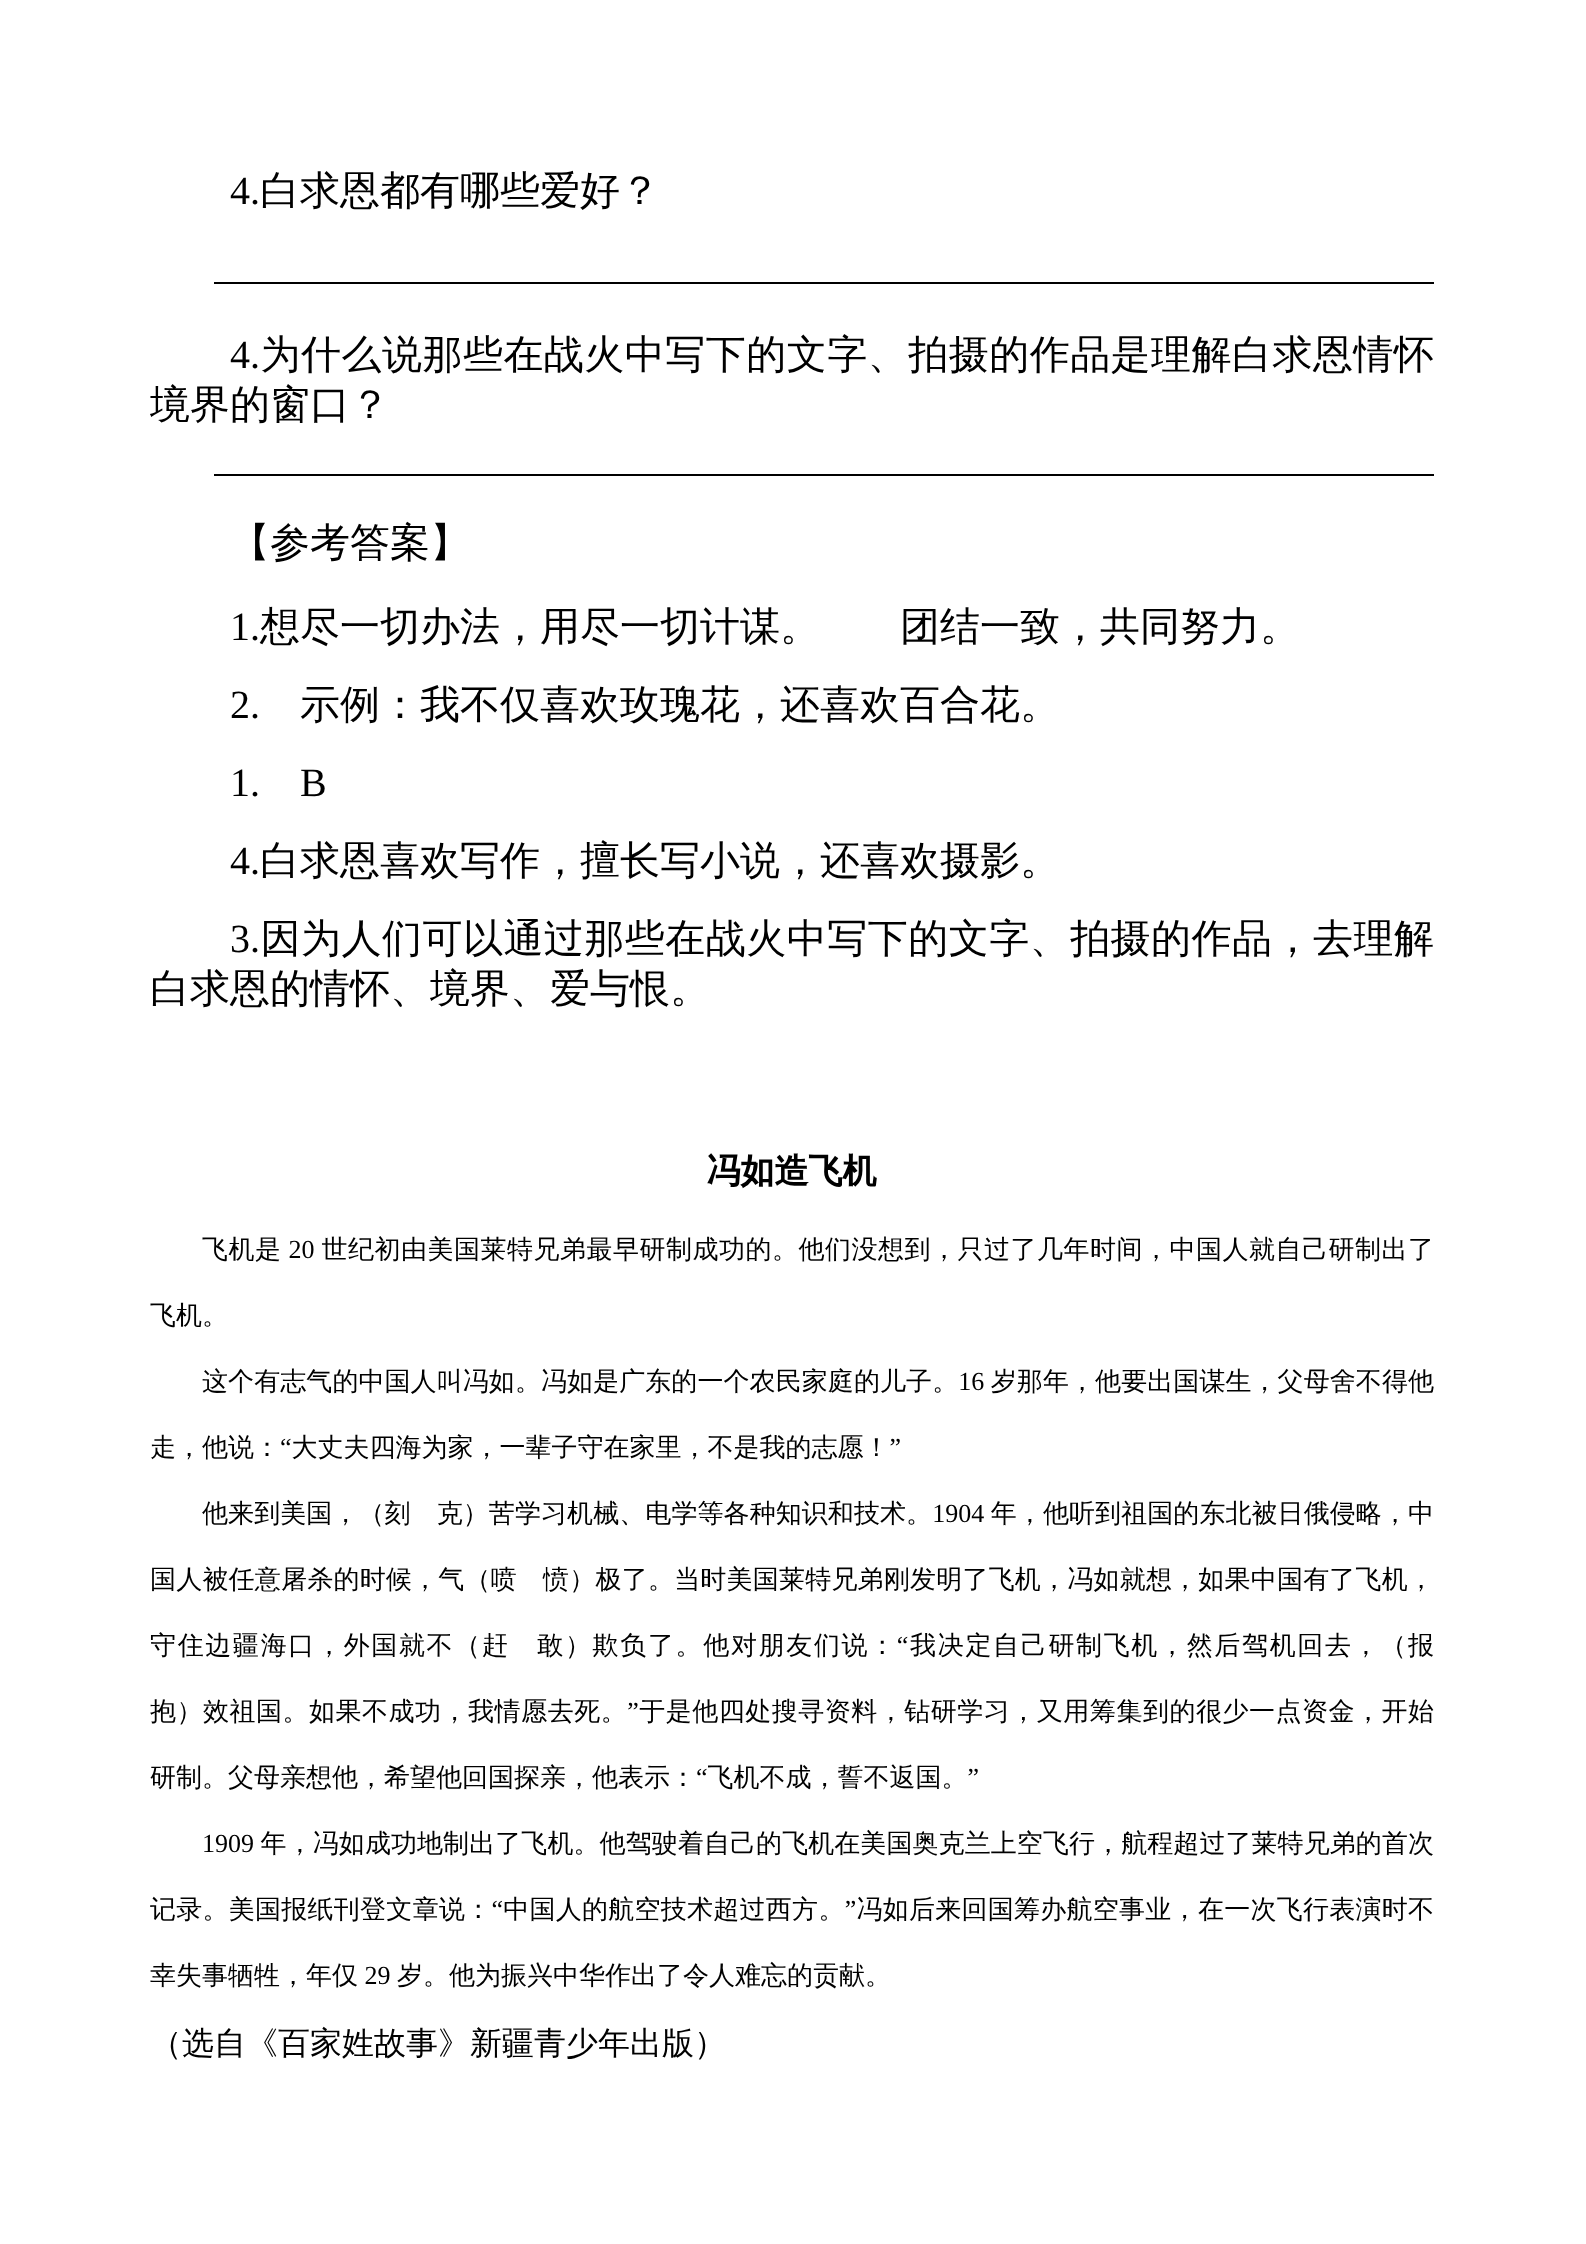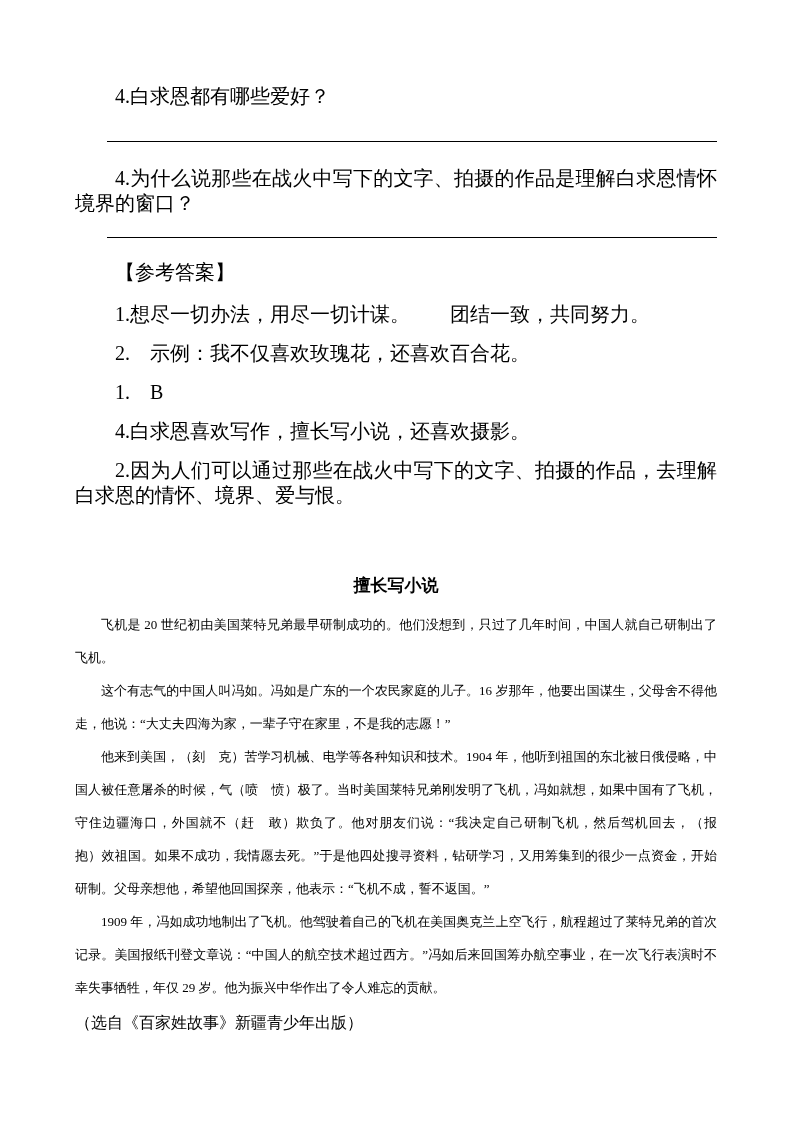--- a/index.html
+++ b/index.html
@@ -67,25 +67,25 @@
     <p class="para q5">4.为什么说那些在战火中写下的文字、拍摄的作品是理解白求恩情怀境界的窗口？</p>
     <div class="answer-line second"></div>
   </section>
 
   <section>
     <p class="para answers-header">【参考答案】</p>
     <p class="para answer-item first">1.想尽一切办法，用尽一切计谋。　　团结一致，共同努力。</p>
     <p class="para answer-item">2.　示例：我不仅喜欢玫瑰花，还喜欢百合花。</p>
     <p class="para answer-item">1.　B</p>
     <p class="para answer-item">4.白求恩喜欢写作，擅长写小说，还喜欢摄影。</p>
-    <p class="para answer-item">2.因为人们可以通过那些在战火中写下的文字、拍摄的作品，去理解白求恩的情怀、境界、爱与恨。</p>
+    <p class="para answer-item">3.因为人们可以通过那些在战火中写下的文字、拍摄的作品，去理解白求恩的情怀、境界、爱与恨。</p>
   </section>
 
   <section class="article">
-    <h2 class="article-title">擅长写小说</h2>
+    <h2 class="article-title">冯如造飞机</h2>
     <p class="body-para">飞机是 20 世纪初由美国莱特兄弟最早研制成功的。他们没想到，只过了几年时间，中国人就自己研制出了飞机。</p>
     <p class="body-para">这个有志气的中国人叫冯如。冯如是广东的一个农民家庭的儿子。16 岁那年，他要出国谋生，父母舍不得他走，他说：“大丈夫四海为家，一辈子守在家里，不是我的志愿！”</p>
     <p class="body-para">他来到美国，（刻　克）苦学习机械、电学等各种知识和技术。1904 年，他听到祖国的东北被日俄侵略，中国人被任意屠杀的时候，气（喷　愤）极了。当时美国莱特兄弟刚发明了飞机，冯如就想，如果中国有了飞机，守住边疆海口，外国就不（赶　敢）欺负了。他对朋友们说：“我决定自己研制飞机，然后驾机回去，（报　抱）效祖国。如果不成功，我情愿去死。”于是他四处搜寻资料，钻研学习，又用筹集到的很少一点资金，开始研制。父母亲想他，希望他回国探亲，他表示：“飞机不成，誓不返国。”</p>
     <p class="body-para">1909 年，冯如成功地制出了飞机。他驾驶着自己的飞机在美国奥克兰上空飞行，航程超过了莱特兄弟的首次记录。美国报纸刊登文章说：“中国人的航空技术超过西方。”冯如后来回国筹办航空事业，在一次飞行表演时不幸失事牺牲，年仅 29 岁。他为振兴中华作出了令人难忘的贡献。</p>
     <p class="article-source">（选自《百家姓故事》新疆青少年出版）</p>
   </section>
 
 </div>
 
 </body></html>

